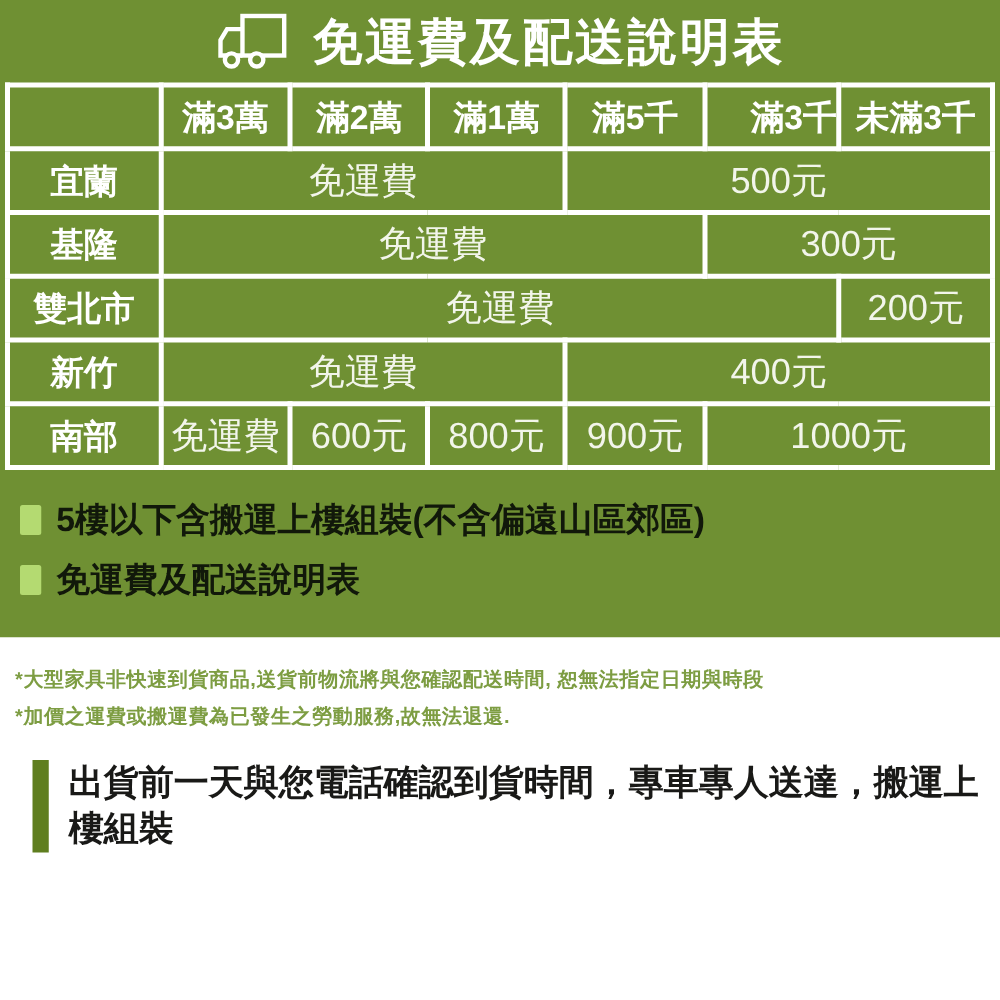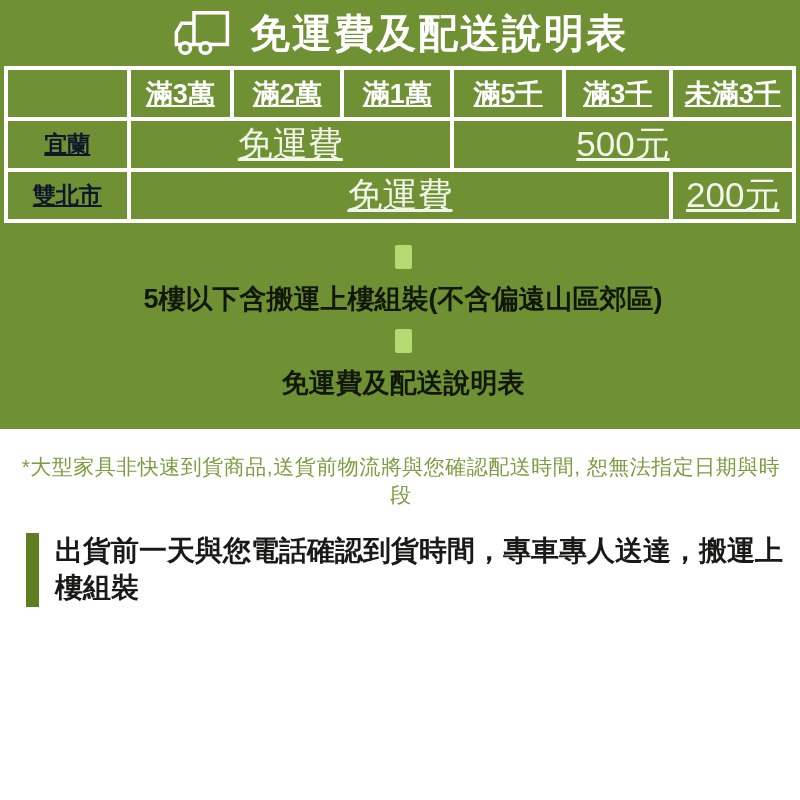--- a/index.html
+++ b/index.html
@@ -42,75 +42,72 @@
     table-layout: fixed;
   }
   .fee-table th, .fee-table td {
     border: 4px solid #ffffff;
     height: 47px;
     text-align: center;
     vertical-align: middle;
     padding: 0;
     overflow: hidden;
     white-space: nowrap;
-    text-decoration: underline;
   }
   .fee-table th.corner { width: 15.6%; }
   .fee-table th.c1 { width: 13.1%; }
   .fee-table th.c2 { width: 14.0%; }
   .fee-table th.c3 { width: 13.9%; text-align: center; }
   .fee-table th.c4 { width: 14.2%; }
-  .fee-table th.c5 { width: 13.6%; }
+  .fee-table th.c5 { width: 13.6%; text-align: right; }
   .fee-table th.c6 { width: 15.6%; }
   .fee-table th {
     color: #ffffff;
     font-size: 27px;
     font-weight: bold;
   }
   .fee-table td.region {
-    color: #0f172a;
-    font-size: 23px;
+    color: #ffffff;
+    font-size: 27px;
     font-weight: bold;
   }
   .fee-table td.val {
     color: #f2f5ea;
-    font-size: 35px;
+    font-size: 29px;
     font-weight: 400;
   }
   .green-notes {
     padding: 10px 10px 6px 16px;
   }
   .gnote {
     display: flex;
     align-items: center;
     gap: 12px;
     margin: 12px 0;
     color: #11180a;
     font-size: 27px;
     font-weight: bold;
-    flex-direction: column;
   }
   .gbullet {
     flex: 0 0 auto;
     width: 17px;
     height: 24px;
     border-radius: 2px;
     background: var(--bullet-light);
   }
   .white-section {
     background: #ffffff;
     padding: 16px 10px 0 12px;
   }
   .disclaimer p {
     margin: 8px 0;
     color: var(--olive-text);
-    font-size: 21px;
-    font-weight: 400;
+    font-size: 16px;
+    font-weight: 700;
     letter-spacing: 0.5px;
-    text-align: center;
   }
   .delivery {
     display: flex;
     align-items: stretch;
     gap: 16px;
     margin: 24px 0 0 14px;
   }
   .dbar {
     flex: 0 0 auto;
     width: 13px;
@@ -152,23 +149,41 @@
         <th class="c6">未滿3千</th>
       </tr>
     </thead>
     <tbody>
       <tr>
         <td class="region">宜蘭</td>
         <td class="val" colspan="3">免運費</td>
         <td class="val" colspan="3">500元</td>
       </tr>
       <tr>
+        <td class="region">基隆</td>
+        <td class="val" colspan="4">免運費</td>
+        <td class="val" colspan="2">300元</td>
+      </tr>
+      <tr>
         <td class="region">雙北市</td>
         <td class="val" colspan="5">免運費</td>
         <td class="val" colspan="1">200元</td>
+      </tr>
+      <tr>
+        <td class="region">新竹</td>
+        <td class="val" colspan="3">免運費</td>
+        <td class="val" colspan="3">400元</td>
+      </tr>
+      <tr>
+        <td class="region">南部</td>
+        <td class="val" colspan="1">免運費</td>
+        <td class="val" colspan="1">600元</td>
+        <td class="val" colspan="1">800元</td>
+        <td class="val" colspan="1">900元</td>
+        <td class="val" colspan="2">1000元</td>
       </tr>
     </tbody>
   </table>
 
   <div class="green-notes">
     <div class="gnote">
       <span class="gbullet"></span>
       <span>5樓以下含搬運上樓組裝(不含偏遠山區郊區)</span>
     </div>
     <div class="gnote">
@@ -176,20 +191,21 @@
       <span>免運費及配送說明表</span>
     </div>
   </div>
 
 </div>
 
 <div class="white-section">
 
   <div class="disclaimer">
     <p>*大型家具非快速到貨商品,送貨前物流將與您確認配送時間, 恕無法指定日期與時段</p>
+    <p>*加價之運費或搬運費為已發生之勞動服務,故無法退還.</p>
   </div>
 
   <div class="delivery">
     <span class="dbar"></span>
     <div class="dtext">
       <div>出貨前一天與您電話確認到貨時間，專車專人送達，搬運上樓組裝</div>
 
     </div>
   </div>
 

